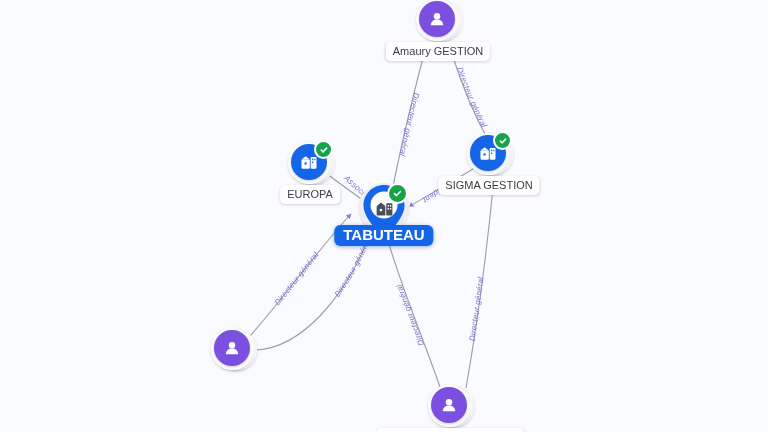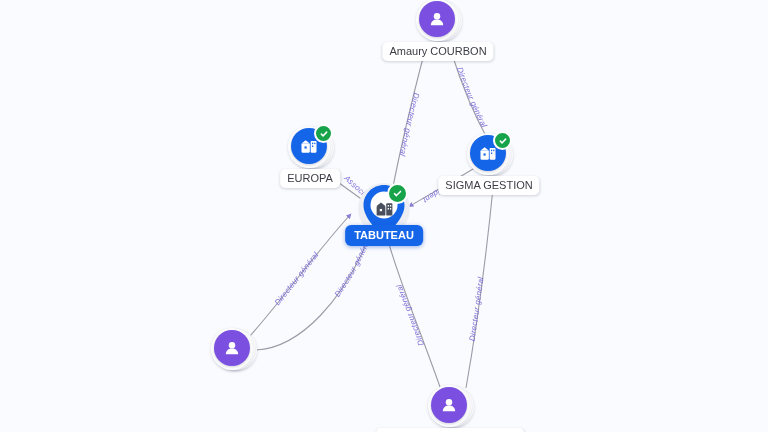--- a/index.html
+++ b/index.html
@@ -46,21 +46,21 @@
   .node-label{
     position:absolute;left:50%;top:44px;transform:translateX(-50%);
     white-space:nowrap;
     padding:3px 7px 4px 7px;border-radius:5px;
     background:#ffffff;color:#3c3c46;
     font-size:11px;line-height:12px;
     box-shadow:0 1px 3px rgba(40,50,90,.2);
   }
   .node-label.selected{
     background:#1565e8;color:#ffffff;font-weight:bold;
-    border-radius:6px;padding:4px 9px 5px 9px;font-size:11px;
+    border-radius:6px;padding:4px 9px 5px 9px;font-size:15px;
     box-shadow:0 1px 4px rgba(20,80,200,.45);
   }
 
   
   .pin-wrap{position:relative;width:56px;height:62px;}
   .pin-halo{
     position:absolute;left:2px;top:2px;width:52px;height:52px;border-radius:50%;
     background:#eceef4;
   }
   .pin-badge{
@@ -153,21 +153,21 @@
     </div>
     <div class="pin-badge">
       <svg width="9" height="9" viewBox="0 0 12 12">
           <path d="M2 6.2 L4.6 8.8 L10 3.2" stroke="#ffffff" stroke-width="2" fill="none" stroke-linecap="round" stroke-linejoin="round"></path>
         </svg>
     </div>
     <div class="node-label selected">TABUTEAU</div>
   </div>
 </div>
 
-<div class="node" style="left:310px;top:147px;">
+<div class="node" style="left:310px;top:163px;">
   <div class="node-stack">
     <div class="stack-card sc1"></div>
     <div class="stack-card sc2"></div>
     <div class="stack-card sc3"></div>
     <div class="disc company">
       <svg width="20" height="20" viewBox="0 0 24 24">
         <rect x="3" y="9" width="10" height="11" rx="1" fill="#ffffff"></rect>
         <path d="M3 9 L8 5 L13 9 Z" fill="#ffffff"></path>
         <rect x="14" y="6" width="7" height="14" rx="1" fill="#ffffff"></rect>
         <rect x="15.6" y="8" width="1.5" height="1.8" fill="#1565e8"></rect>
@@ -214,21 +214,21 @@
   <div class="node-stack">
     <div class="stack-card sc1"></div>
     <div class="stack-card sc2"></div>
     <div class="stack-card sc3"></div>
     <div class="disc person">
       <svg width="20" height="20" viewBox="0 0 24 24">
         <circle cx="12" cy="8.6" r="3.9" fill="#ffffff"></circle>
         <path d="M4.6 19.4 C4.6 14.9 8 12.6 12 12.6 C16 12.6 19.4 14.9 19.4 19.4 Z" fill="#ffffff"></path>
       </svg>
     </div>
-    <div class="node-label">Amaury COURBON</div>
+    <div class="node-label">Amaury GESTION</div>
   </div>
 </div>
 
 <div class="node" style="left:233px;top:349px;">
   <div class="node-stack">
     <div class="stack-card sc1"></div>
     <div class="stack-card sc2"></div>
     <div class="stack-card sc3"></div>
     <div class="disc person">
       <svg width="20" height="20" viewBox="0 0 24 24">

